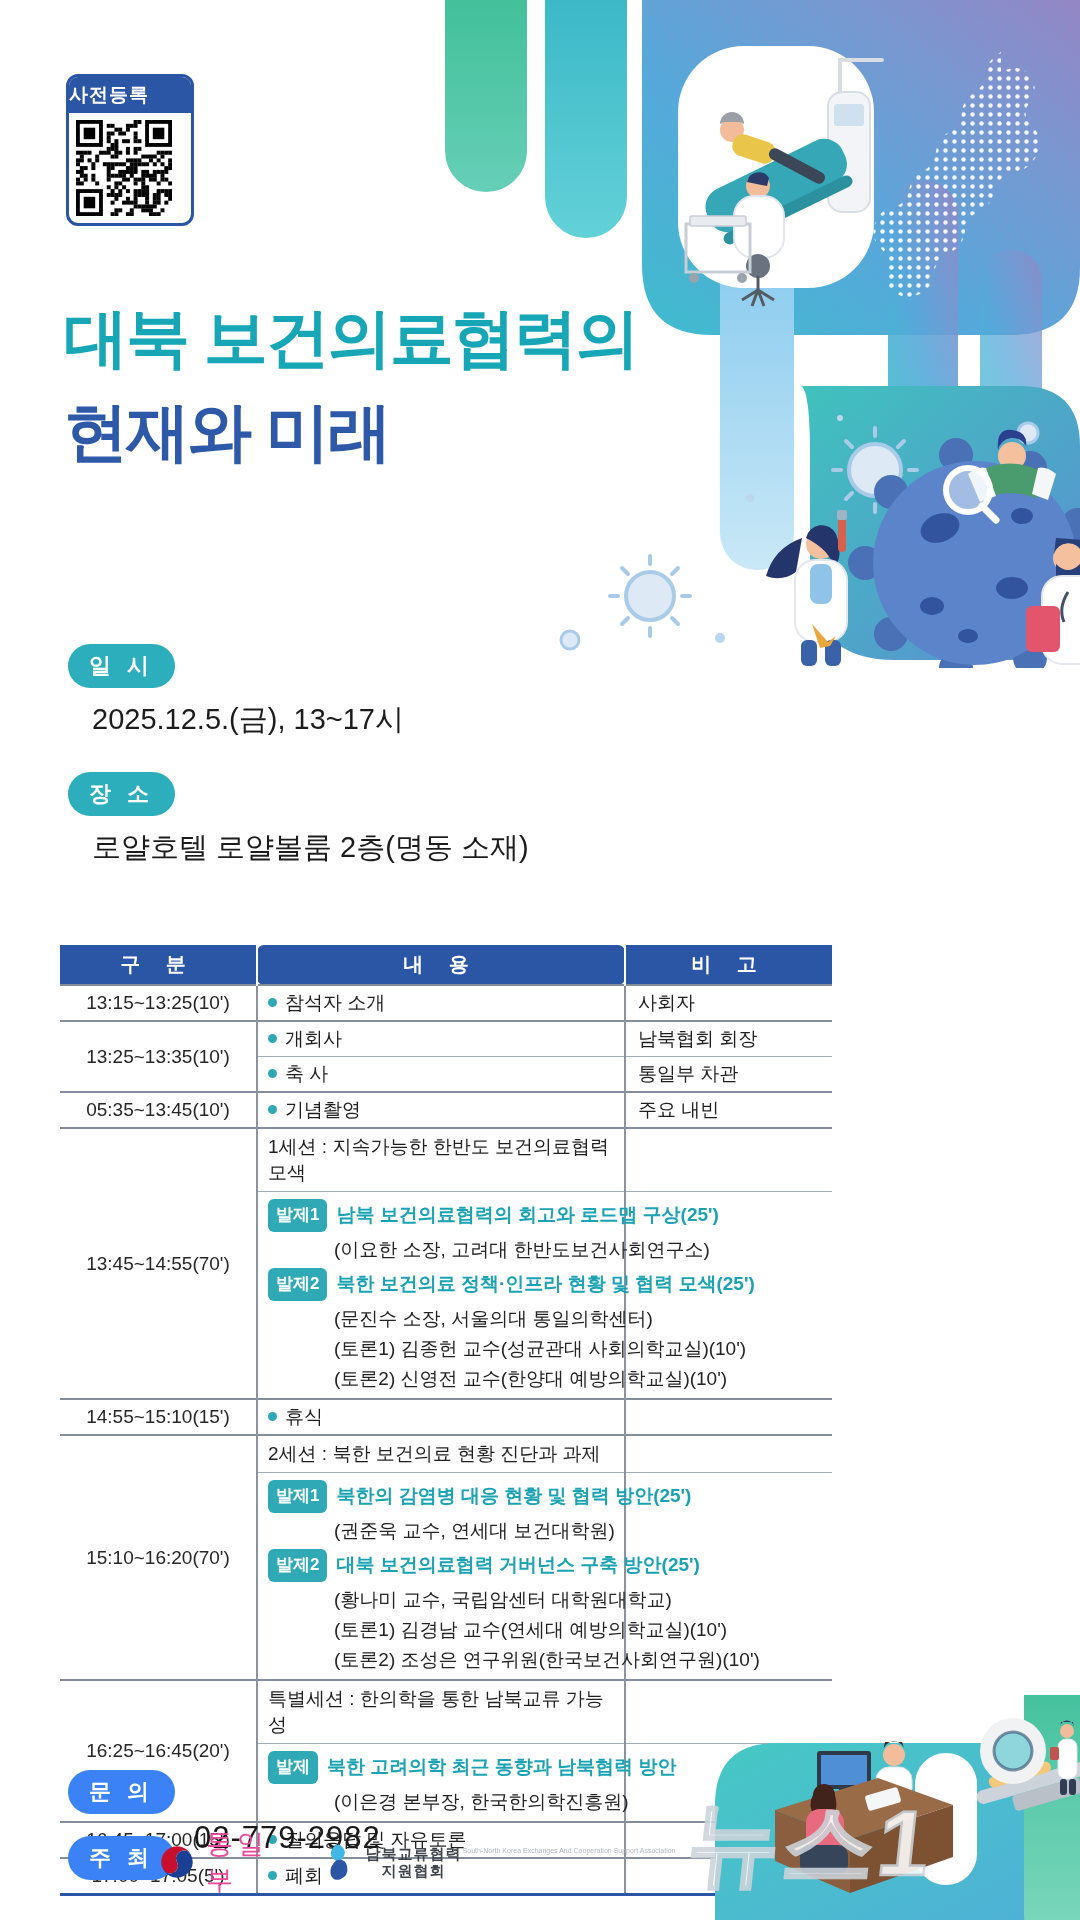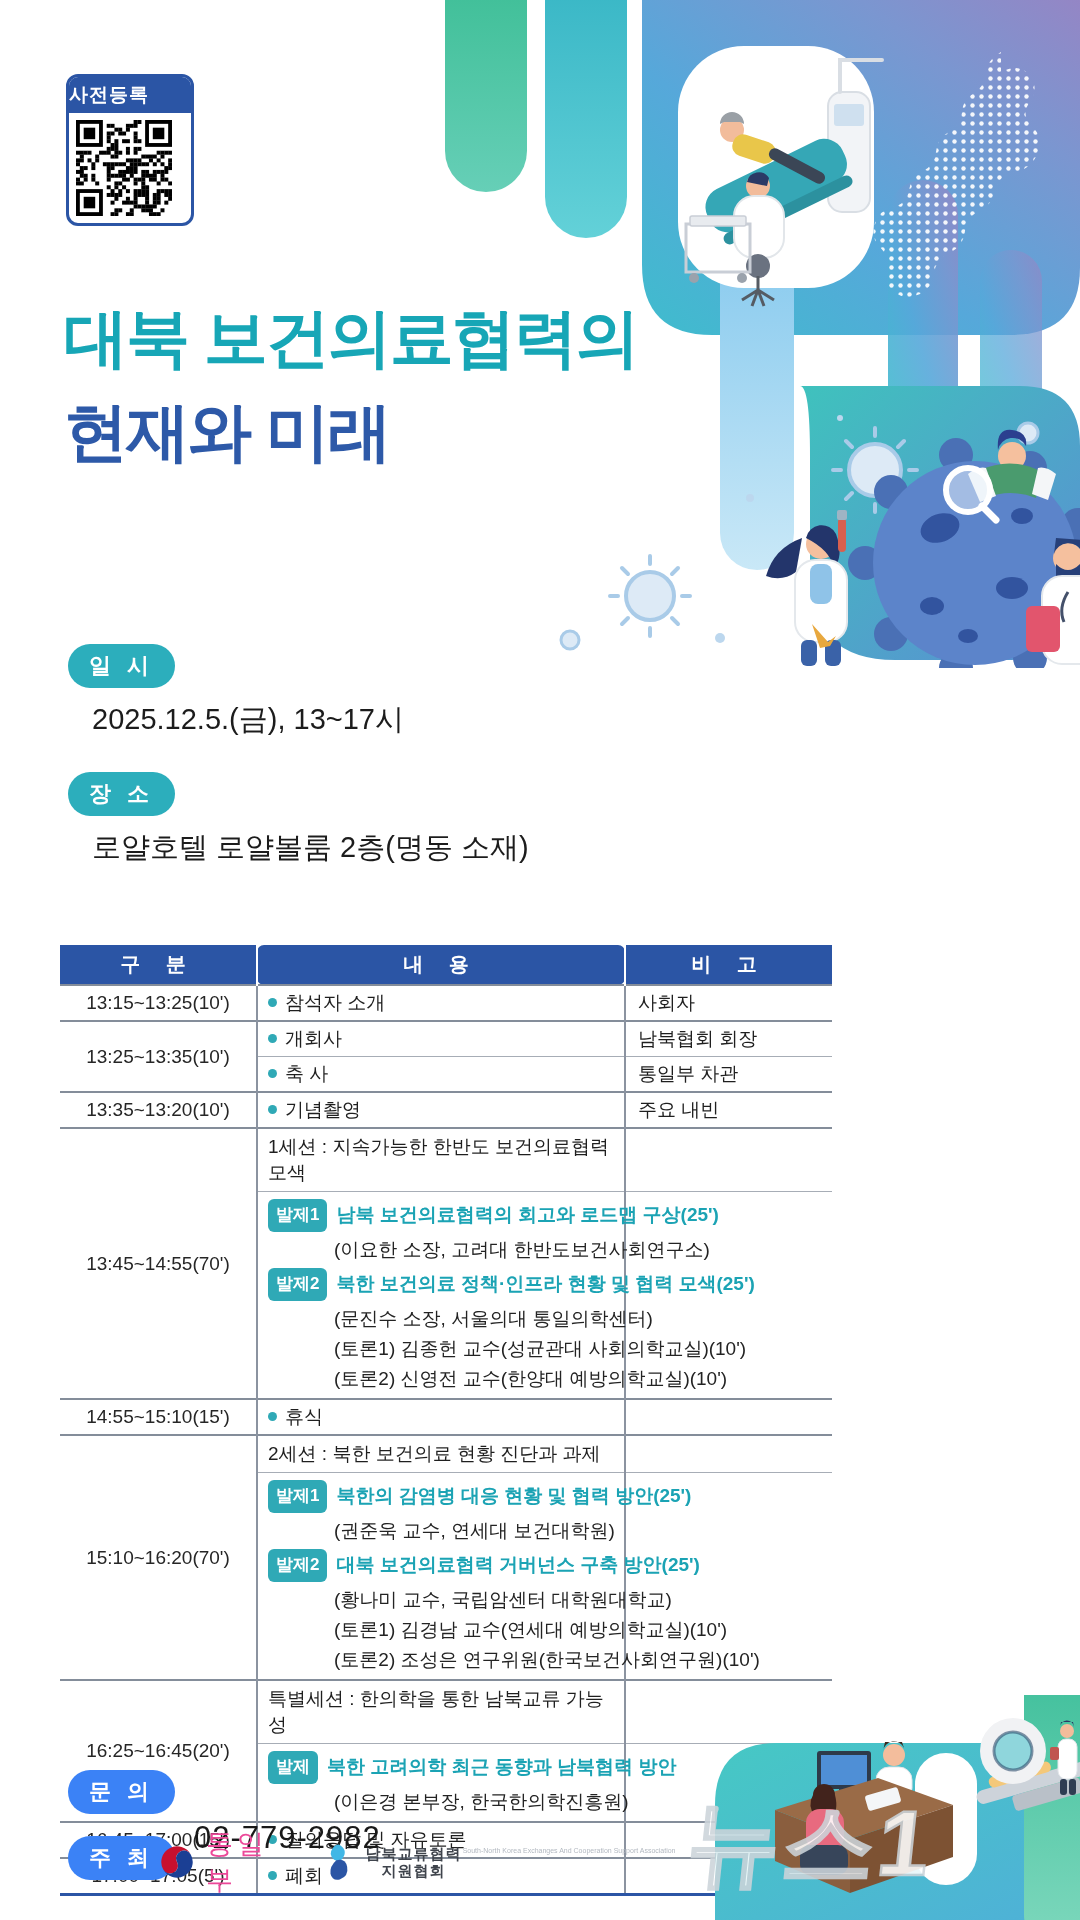--- a/index.html
+++ b/index.html
@@ -466,21 +466,21 @@
         <tr class="group-start">
           <td class="col-time" rowspan="2">13:25~13:35(10')</td>
           <td class="col-content"><span class="bullet"></span>개회사</td>
           <td class="col-note">남북협회 회장</td>
         </tr>
         <tr>
           <td class="col-content"><span class="bullet"></span>축 사</td>
           <td class="col-note">통일부 차관</td>
         </tr>
         <tr class="group-start">
-          <td class="col-time">13:35~13:20(10')</td>
+          <td class="col-time">05:35~13:45(10')</td>
           <td class="col-content"><span class="bullet"></span>기념촬영</td>
           <td class="col-note">주요 내빈</td>
         </tr>
         <tr class="group-start">
           <td class="col-time" rowspan="2">13:45~14:55(70')</td>
           <td class="col-content session-title">1세션 : 지속가능한 한반도 보건의료협력 모색</td>
           <td class="col-note"></td>
         </tr>
         <tr>
           <td class="col-content session-body">

